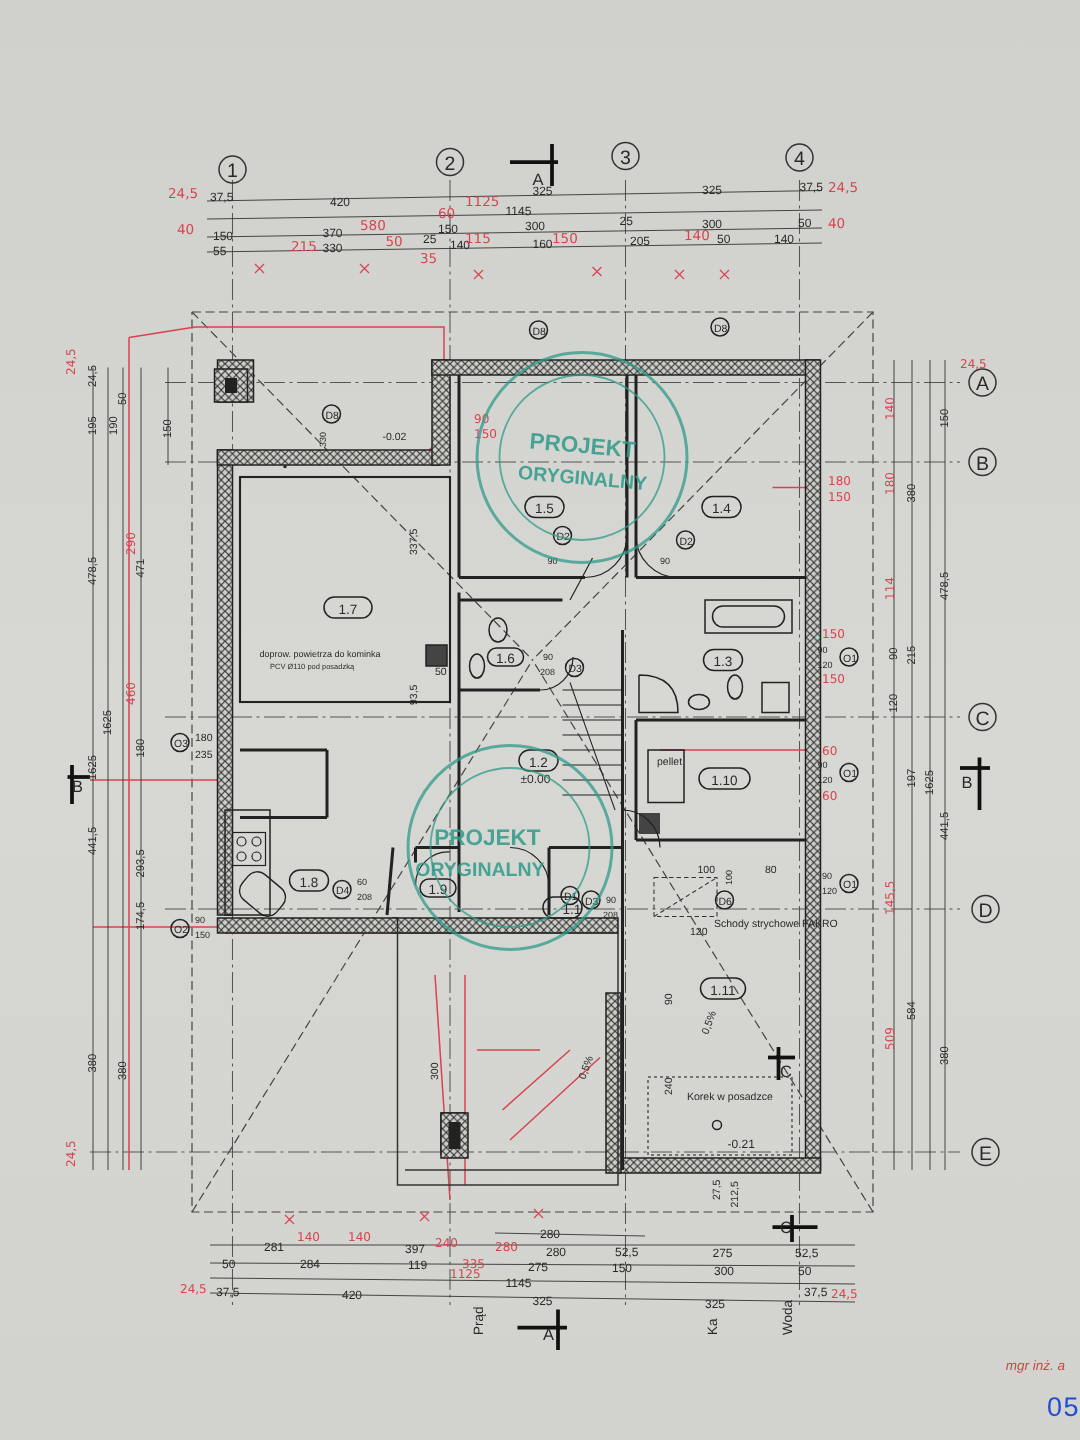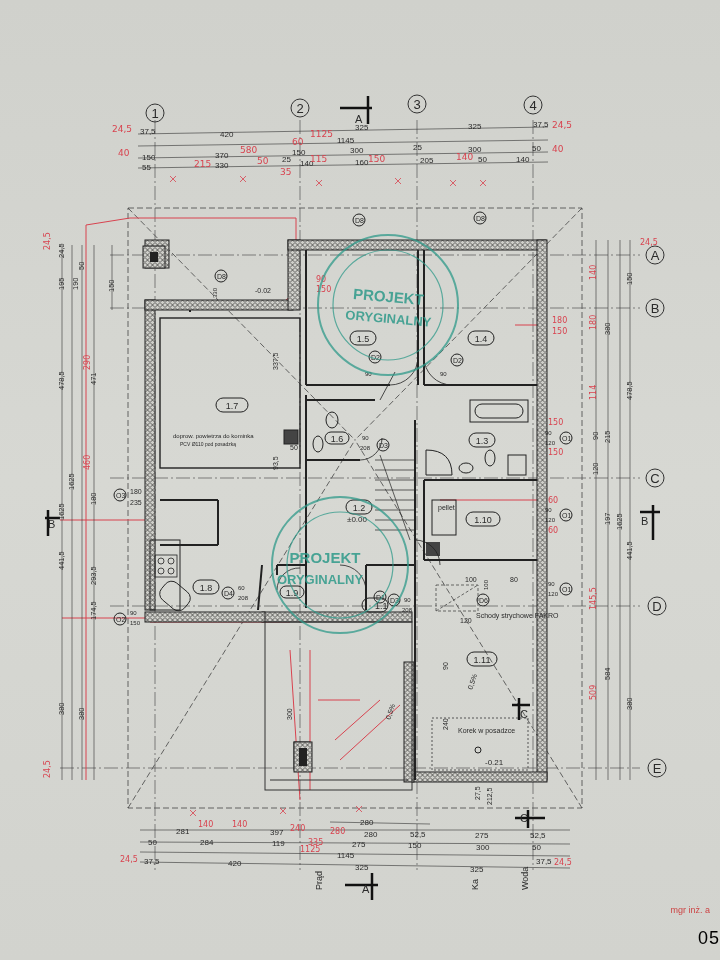--- a/index.html
+++ b/index.html
@@ -2,22 +2,22 @@
 <html><head>
 <meta charset="utf-8">
 <style>
   html,body{margin:0;padding:0;}
   body{width:720px;height:960px;background:#d3d4cf;overflow:hidden;position:relative;font-family:"Liberation Sans",sans-serif;}
   #sheet{position:absolute;left:0;top:0;width:720px;height:960px;background:linear-gradient(180deg,#d0d1cc 0%,#d7d8d3 50%,#d2d3ce 100%);}
   svg{position:absolute;left:0;top:0;}
   .t{font-family:"Liberation Sans",sans-serif;fill:#2a2a2a;}
   .r{fill:#d8434f;font-family:"DejaVu Sans",sans-serif;}
   .stamp{fill:#2f9a8a;}
-  #footer-note{position:absolute;right:10px;top:905px;font-size:9px;color:#c44;}
-  #page-num{position:absolute;right:0px;top:928px;font-size:18px;color:#000000;letter-spacing:1px;}
+  #footer-note{position:absolute;right:10px;top:905px;font-size:9px;color:#c44;font-style:italic;}
+  #page-num{position:absolute;right:0px;top:928px;font-size:18px;color:#1d4ed8;letter-spacing:1px;}
 </style>
 </head>
 <body>
 
 <div id="sheet">
 <svg width="720" height="960" viewBox="0 0 720 960">
   <defs>
     <pattern id="brick" width="5" height="5" patternUnits="userSpaceOnUse">
       <rect width="5" height="5" fill="#cfcfca"></rect>
       <path d="M0 2.5 L2.5 0 M2.5 5 L5 2.5 M0 2.5 L2.5 5 M2.5 0 L5 2.5" stroke="#333" stroke-width="0.7"></path>

